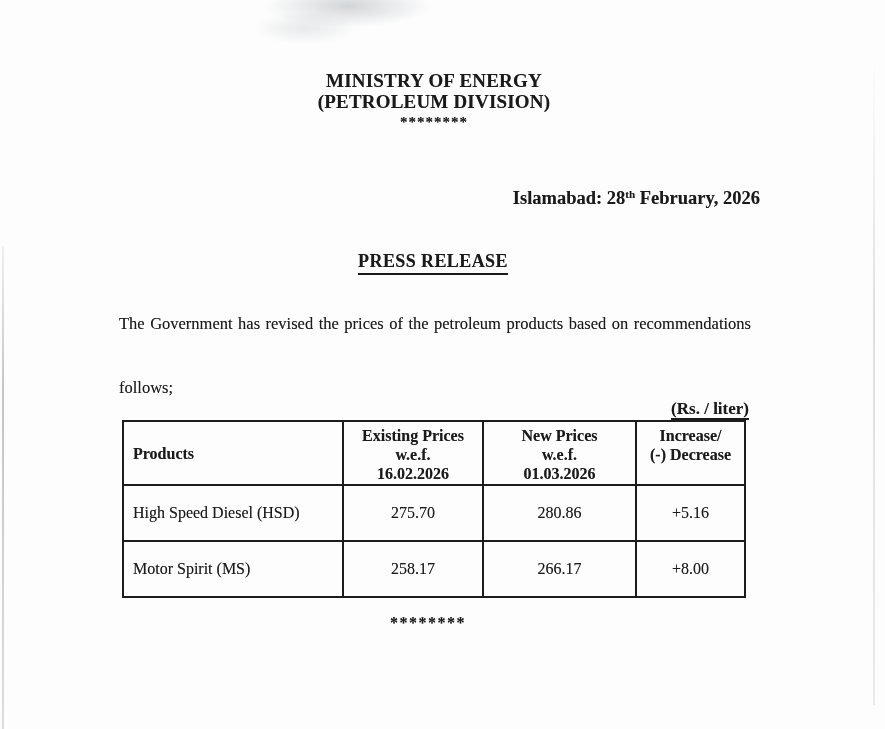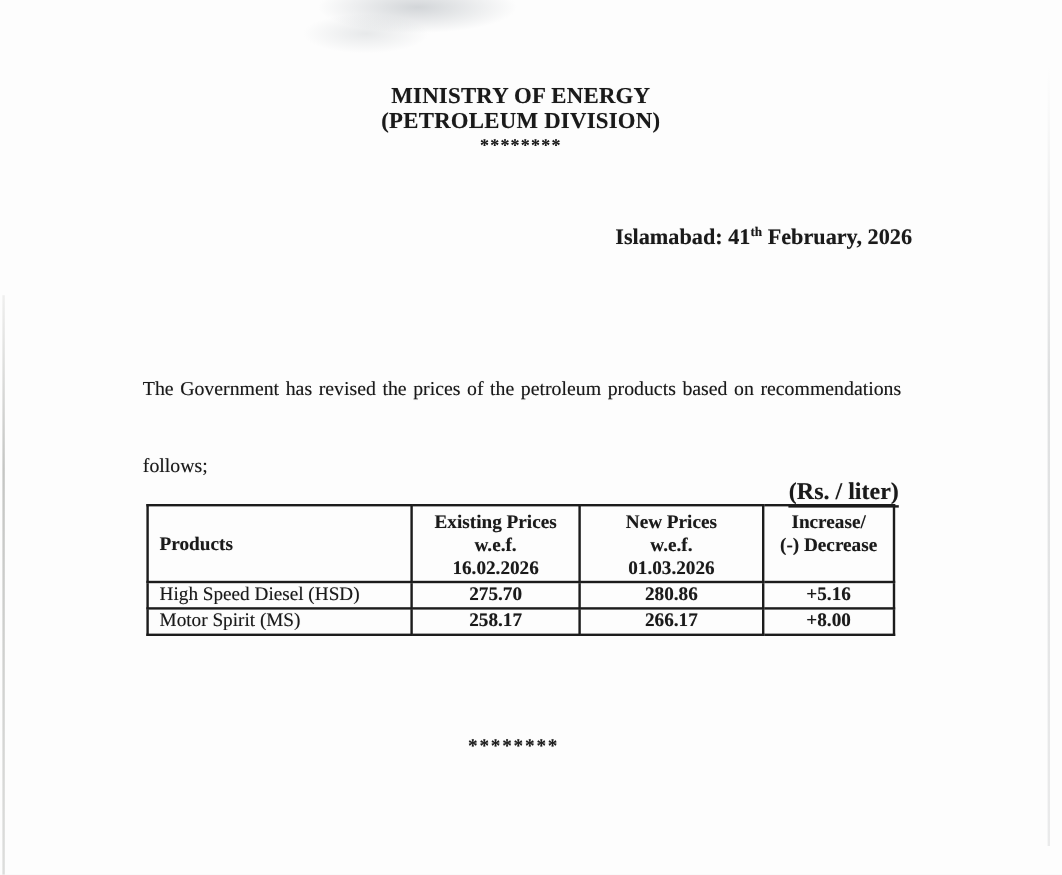--- a/index.html
+++ b/index.html
@@ -69,21 +69,21 @@
     font-size: 16.5px; line-height: 30.5px;
   }
   .just-line { text-align: justify; text-align-last: justify; }
   .last-line { text-align: left; margin-top: 33px; }
 
   
   .unit-label-wrap {
     position: absolute; top: 399px; left: 119px; width: 630px; text-align: right;
   }
   .unit-label {
-    font-weight: bold; font-size: 20px;
+    font-weight: bold; font-size: 17px;
     border-bottom: 2px solid #1a1a1a; padding-bottom: 0px;
   }
 
   
   table.price-table {
     position: absolute; top: 420px; left: 122px;
     width: 622px;
     border-collapse: collapse;
     table-layout: fixed;
     font-size: 16px;
@@ -103,26 +103,26 @@
     padding-top: 4px;
     height: 58px;
     box-sizing: border-box;
   }
   .price-table th.col-products {
     text-align: left;
     vertical-align: middle;
     padding: 0 0 0 9px;
   }
   .price-table td {
-    height: 22px;
+    height: 56px;
     box-sizing: border-box;
     vertical-align: middle;
   }
   .price-table td.cell-product { text-align: left; padding-left: 9px; font-weight: normal; }
-  .price-table td.cell-num { text-align: center; font-weight: bold; margin-left: 24px; }
+  .price-table td.cell-num { text-align: center; font-weight: normal; margin-left: 24px; }
 
   
   .footer-stars {
     position: absolute; top: 614px; left: 0; width: 856px;
     text-align: center;
     font-weight: bold; font-size: 16px; letter-spacing: 1.5px;
   }
 </style>
 </head>
 <body>
@@ -131,22 +131,25 @@
 
   <div class="scan-edge-left"></div>
   <div class="scan-edge-right"></div>
 
   <div class="doc-header ink">
     <div>MINISTRY OF ENERGY</div>
     <div>(PETROLEUM DIVISION)</div>
     <div class="stars-row">********</div>
   </div>
 
-  <div class="dateline ink"><span>Islamabad: 41</span><span class="sup">th</span><span> February, 2026</span></div>
-
+  <div class="dateline ink"><span>Islamabad: 28</span><span class="sup">th</span><span> February, 2026</span></div>
+
+  <div class="press-release-wrap">
+    <span class="press-release ink">PRESS RELEASE</span>
+  </div>
 
   <div class="body-para ink">
     <div class="just-line">The Government has revised the prices of the petroleum products based on recommendations</div>
     <div class="last-line">follows;</div>
   </div>
 
   <div class="unit-label-wrap">
     <span class="unit-label ink">(Rs. / liter)</span>
   </div>
 

